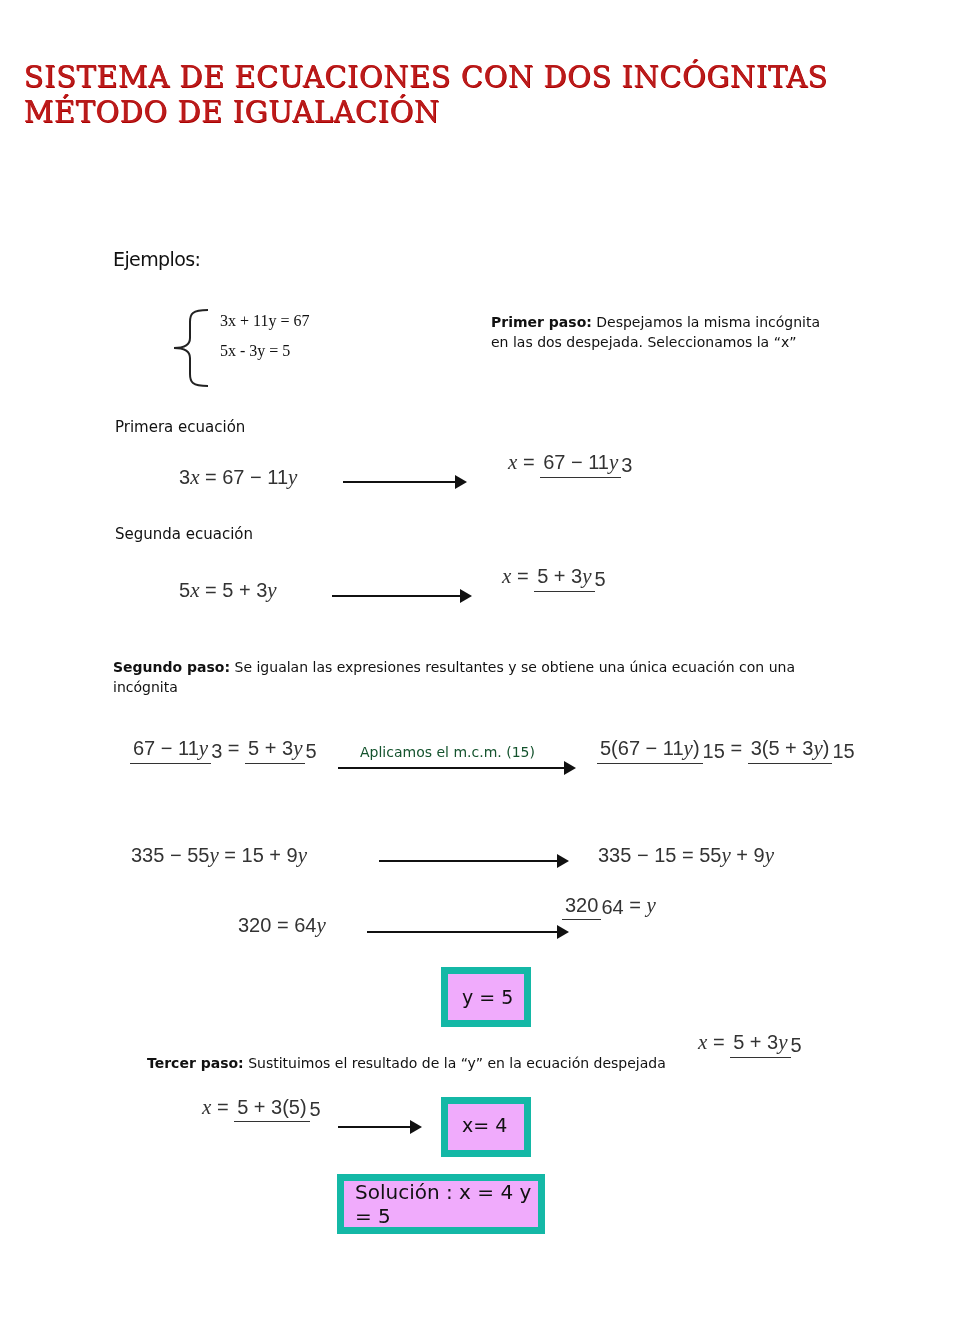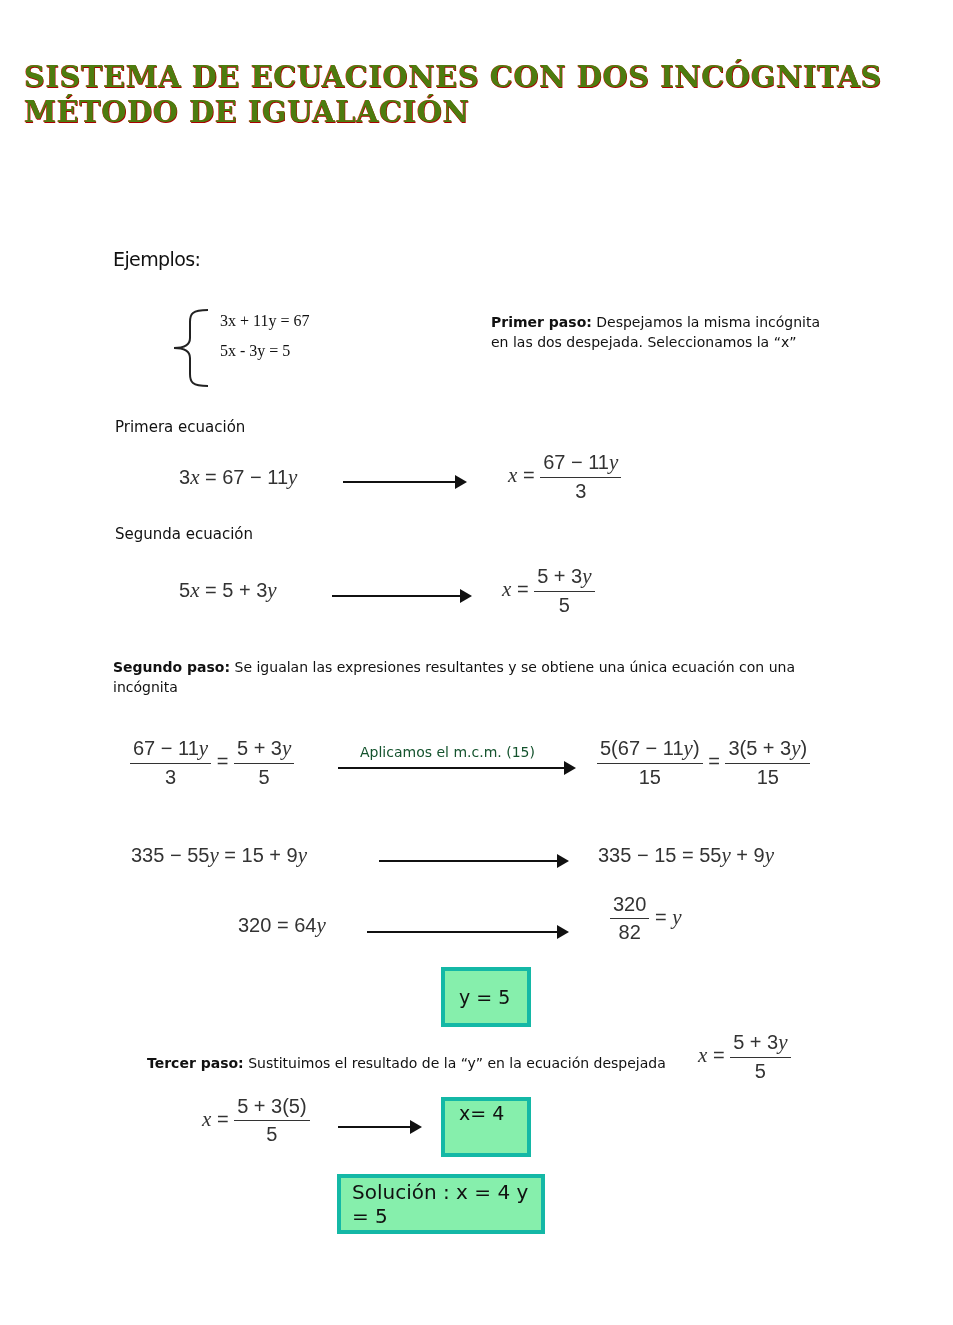--- a/index.html
+++ b/index.html
@@ -1,34 +1,34 @@
 <!DOCTYPE html>
 <html><head>
 <meta charset="utf-8">
 <style>
   html, body { margin: 0; padding: 0; background: #ffffff; }
   body { width: 953px; height: 1325px; position: relative; overflow: hidden; font-family: "DejaVu Sans", sans-serif; color: #111; }
   .abs { position: absolute; }
-  .title { left: 24px; font-family: "DejaVu Serif", serif; font-weight: bold; color: #4d7c0f; font-size: 29px; letter-spacing: 0.5px; white-space: nowrap; text-shadow: 0.6px 0.6px 0 #a00, -0.4px 0 0 #e33; }
+  .title { left: 24px; font-family: "DejaVu Serif", serif; font-weight: normal; color: #b91c1c; font-size: 29px; letter-spacing: 0.5px; white-space: nowrap; text-shadow: 0.6px 0.6px 0 #a00, -0.4px 0 0 #e33; }
   .t1 { top: 60px; }
   .t2 { top: 95px; }
   .ejemplos { left: 113px; top: 248px; font-family: "DejaVu Sans", sans-serif; font-size: 19px; letter-spacing: -0.6px; }
   .sys { left: 220px; font-family: Liberation Serif, serif; font-size: 16px; }
   .brace { left: 168px; top: 308px; }
   .step { font-family: "DejaVu Sans", sans-serif; font-size: 14px; line-height: 20px; }
   .step b { font-weight: bold; text-align: right; }
   .label { font-weight: normal; font-size: 15px; font-family: "DejaVu Sans", sans-serif; }
   .math { font-family: "Liberation Sans", sans-serif; font-size: 20px; color: #333; white-space: nowrap; }
   .math i { font-family: "Liberation Serif", serif; font-style: italic; font-size: 21px; }
-  .frac { display: inline-flex; flex-direction: column; align-items: center; vertical-align: middle; }
+  .frac { display: inline-flex; flex-direction: row; align-items: center; vertical-align: middle; }
   .frac .num { padding: 0 3px 2px; border-bottom: 1.5px solid #333; }
   .frac .den { padding-top: 2px; }
   .arrow { height: 2px; background: #111; }
   .arrow::after { content: ""; position: absolute; right: -2px; top: -6px; border-left: 12px solid #111; border-top: 7px solid transparent; border-bottom: 7px solid transparent; }
-  .box { background: #86efac; border: 4px solid #14b8a6; font-family: "DejaVu Sans", sans-serif; font-size: 19px; color: #111; display: flex; align-items: center; box-sizing: border-box; }
+  .box { background: #f0abfc; border: 7px solid #14b8a6; font-family: "DejaVu Sans", sans-serif; font-size: 19px; color: #111; display: flex; align-items: center; box-sizing: border-box; }
   .small { font-size: 14px; font-family: "DejaVu Sans", sans-serif; color: #14532d; }
 </style>
 </head>
 <body>
 
 <div class="abs title t1">SISTEMA DE ECUACIONES CON DOS INCÓGNITAS</div>
 <div class="abs title t2">MÉTODO DE IGUALACIÓN</div>
 
 <div class="abs ejemplos">Ejemplos:</div>
 
@@ -102,24 +102,24 @@
 </div>
 <div class="abs arrow" style="left:379px; top:860px; width:188px;"></div>
 <div class="abs math" style="left:598px; top:843px;">
   <span>335 − 15 = 55</span><i>y</i><span> + 9</span><i>y</i>
 </div>
 
 <div class="abs math" style="left:238px; top:913px;">
   <span>320 = 64</span><i>y</i>
 </div>
 <div class="abs arrow" style="left:367px; top:931px; width:200px;"></div>
-<div class="abs math" style="left:610px; top:893px;">
+<div class="abs math" style="left:562px; top:893px;">
   <span class="frac">
       <span class="num">320</span>
-      <span class="den">82</span>
+      <span class="den">64</span>
     </span><span> = </span><i>y</i>
 </div>
 
 <div class="abs box" style="left:441px; top:967px; width:90px; height:60px; padding-left:14px;">y  =  5</div>
 
 <div class="abs step" style="left:147px; top:1053px; white-space:nowrap;">
   <b>Tercer  paso:</b><span> Sustituimos el resultado de la “y” en la ecuación despejada</span>
 </div>
 <div class="abs math" style="left:698px; top:1030px;">
   <i>x</i><span> = </span><span class="frac">
@@ -129,15 +129,15 @@
 </div>
 
 <div class="abs math" style="left:202px; top:1095px;">
   <i>x</i><span> = </span><span class="frac">
       <span class="num">5 + 3(5)</span>
       <span class="den">5</span>
     </span>
 </div>
 <div class="abs arrow" style="left:338px; top:1126px; width:82px;"></div>
 
-<div class="abs box" style="left:441px; top:1097px; width:90px; height:60px; padding-left:14px; align-items:flex-start; padding-top:1px;">x= 4</div>
+<div class="abs box" style="left:441px; top:1097px; width:90px; height:60px; padding-left:14px; align-items:flex-start; padding-top:10px;">x= 4</div>
 
 <div class="abs box" style="left:337px; top:1174px; width:208px; height:60px; padding-left:11px; font-size:20px;">Solución : x  =  4   y  =  5</div>
 
 </body></html>

